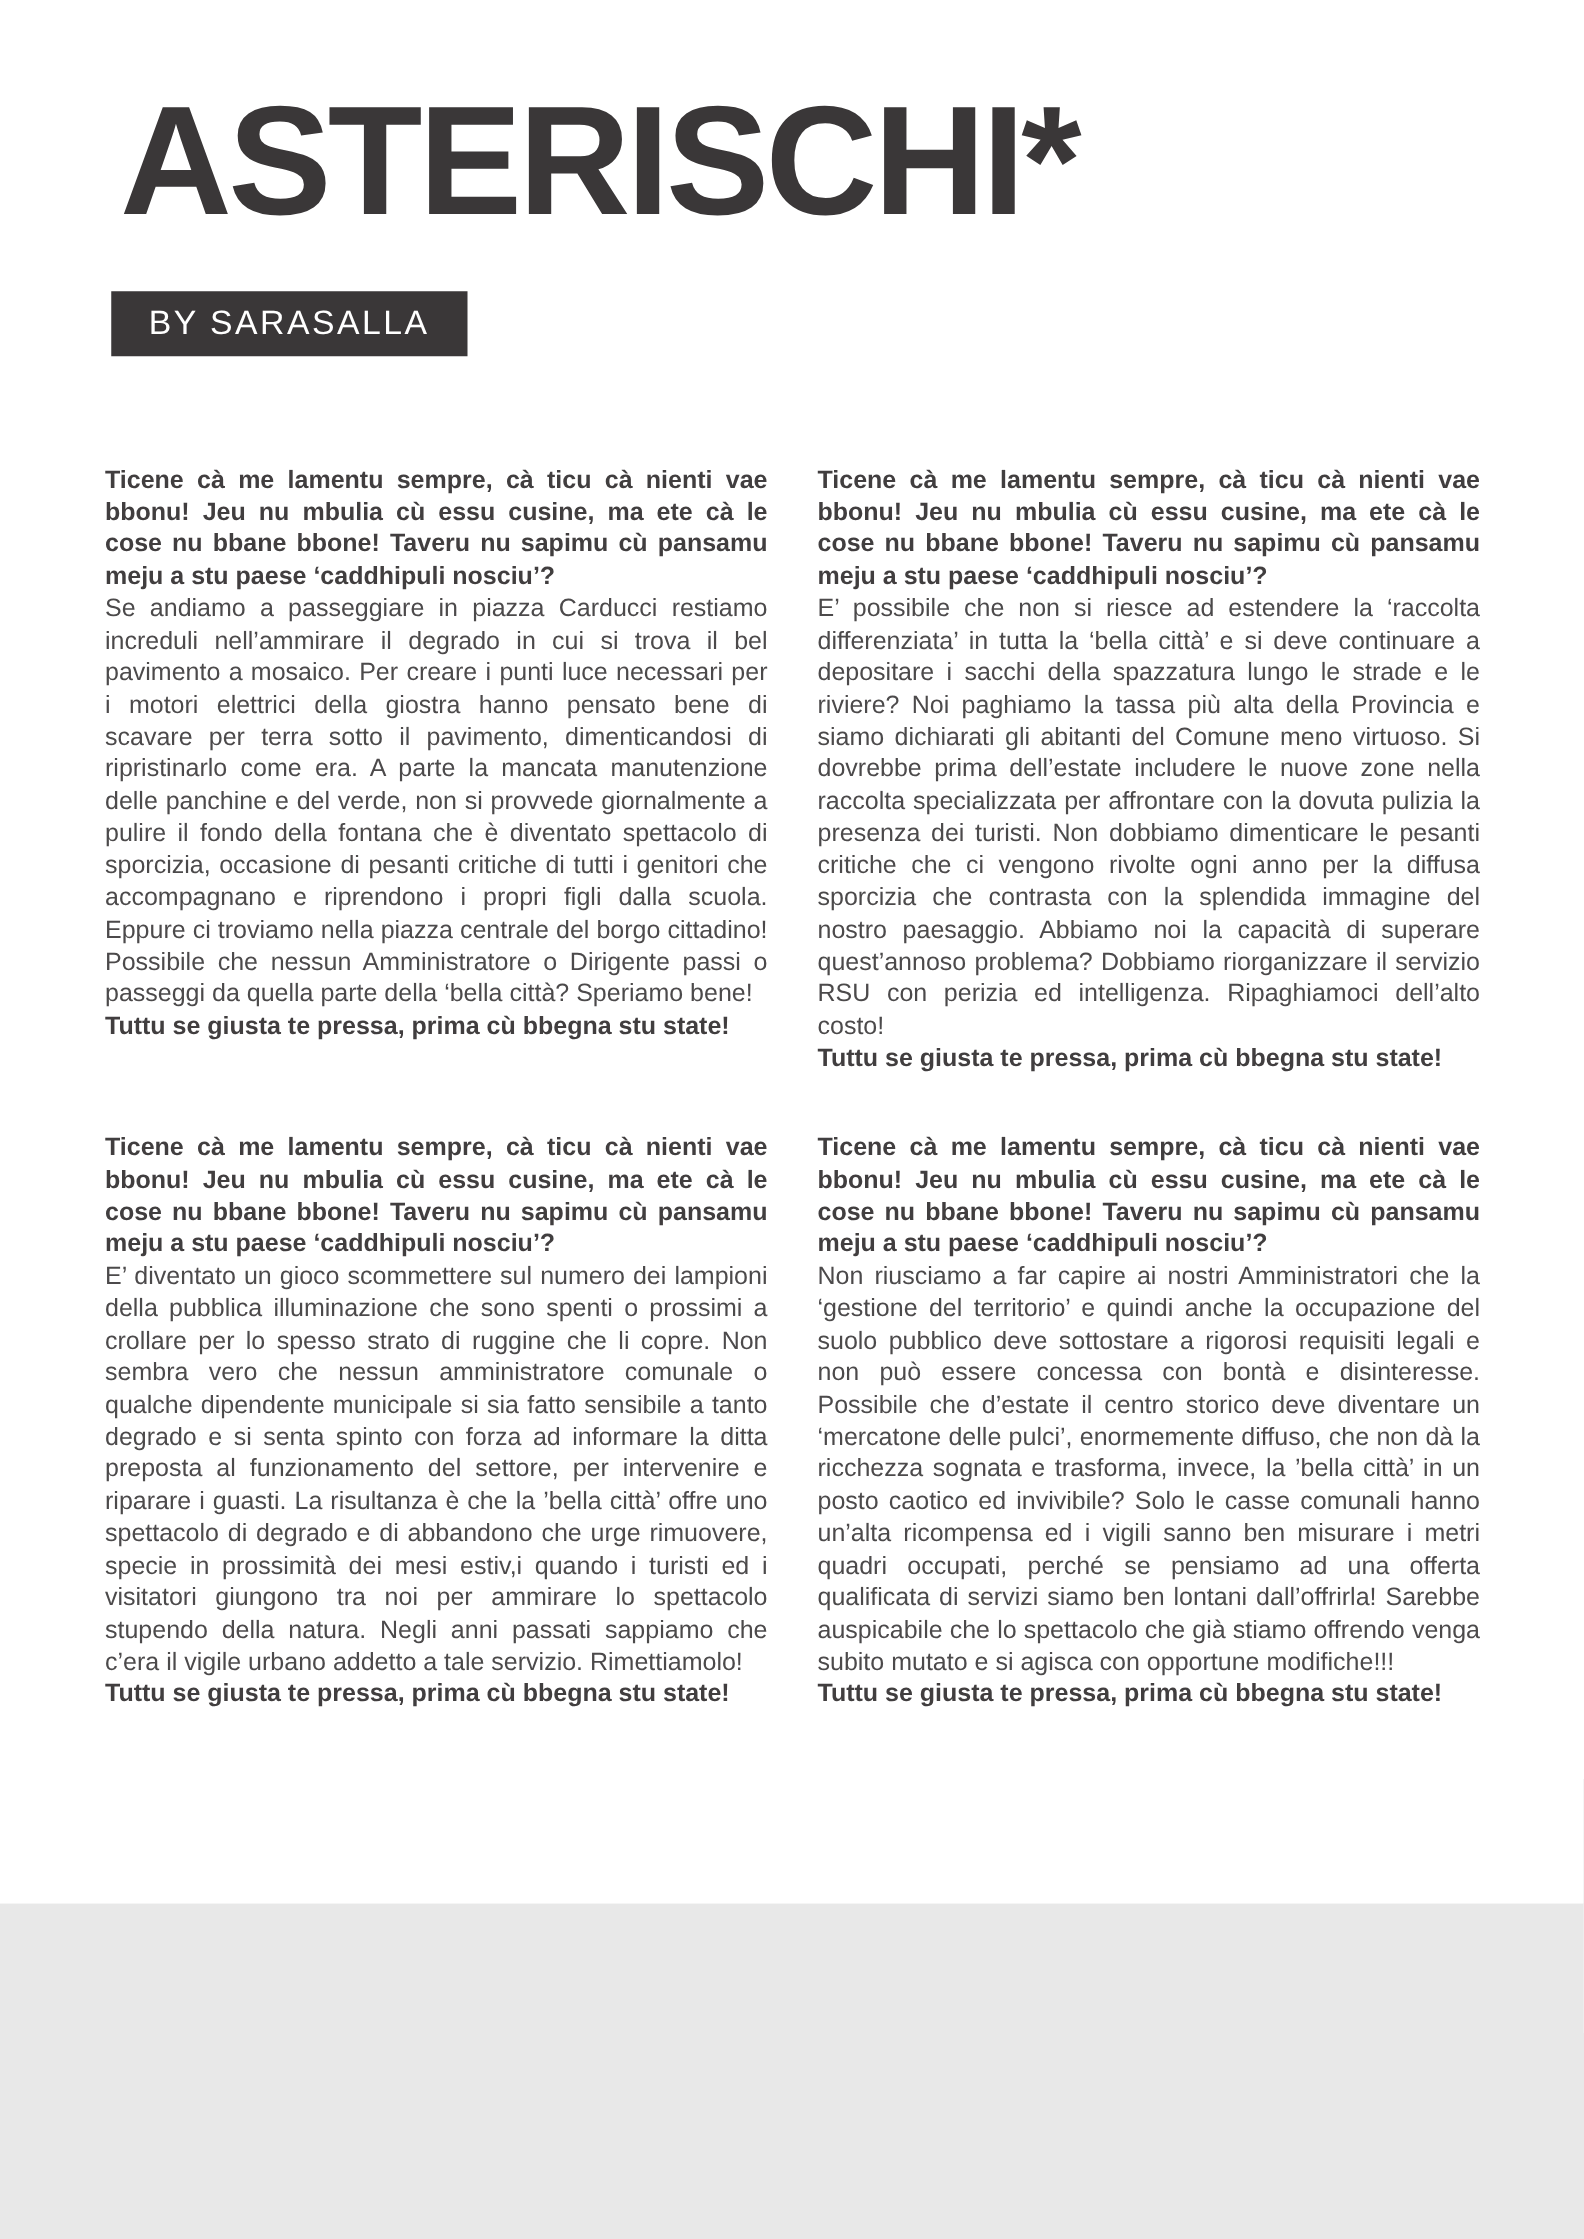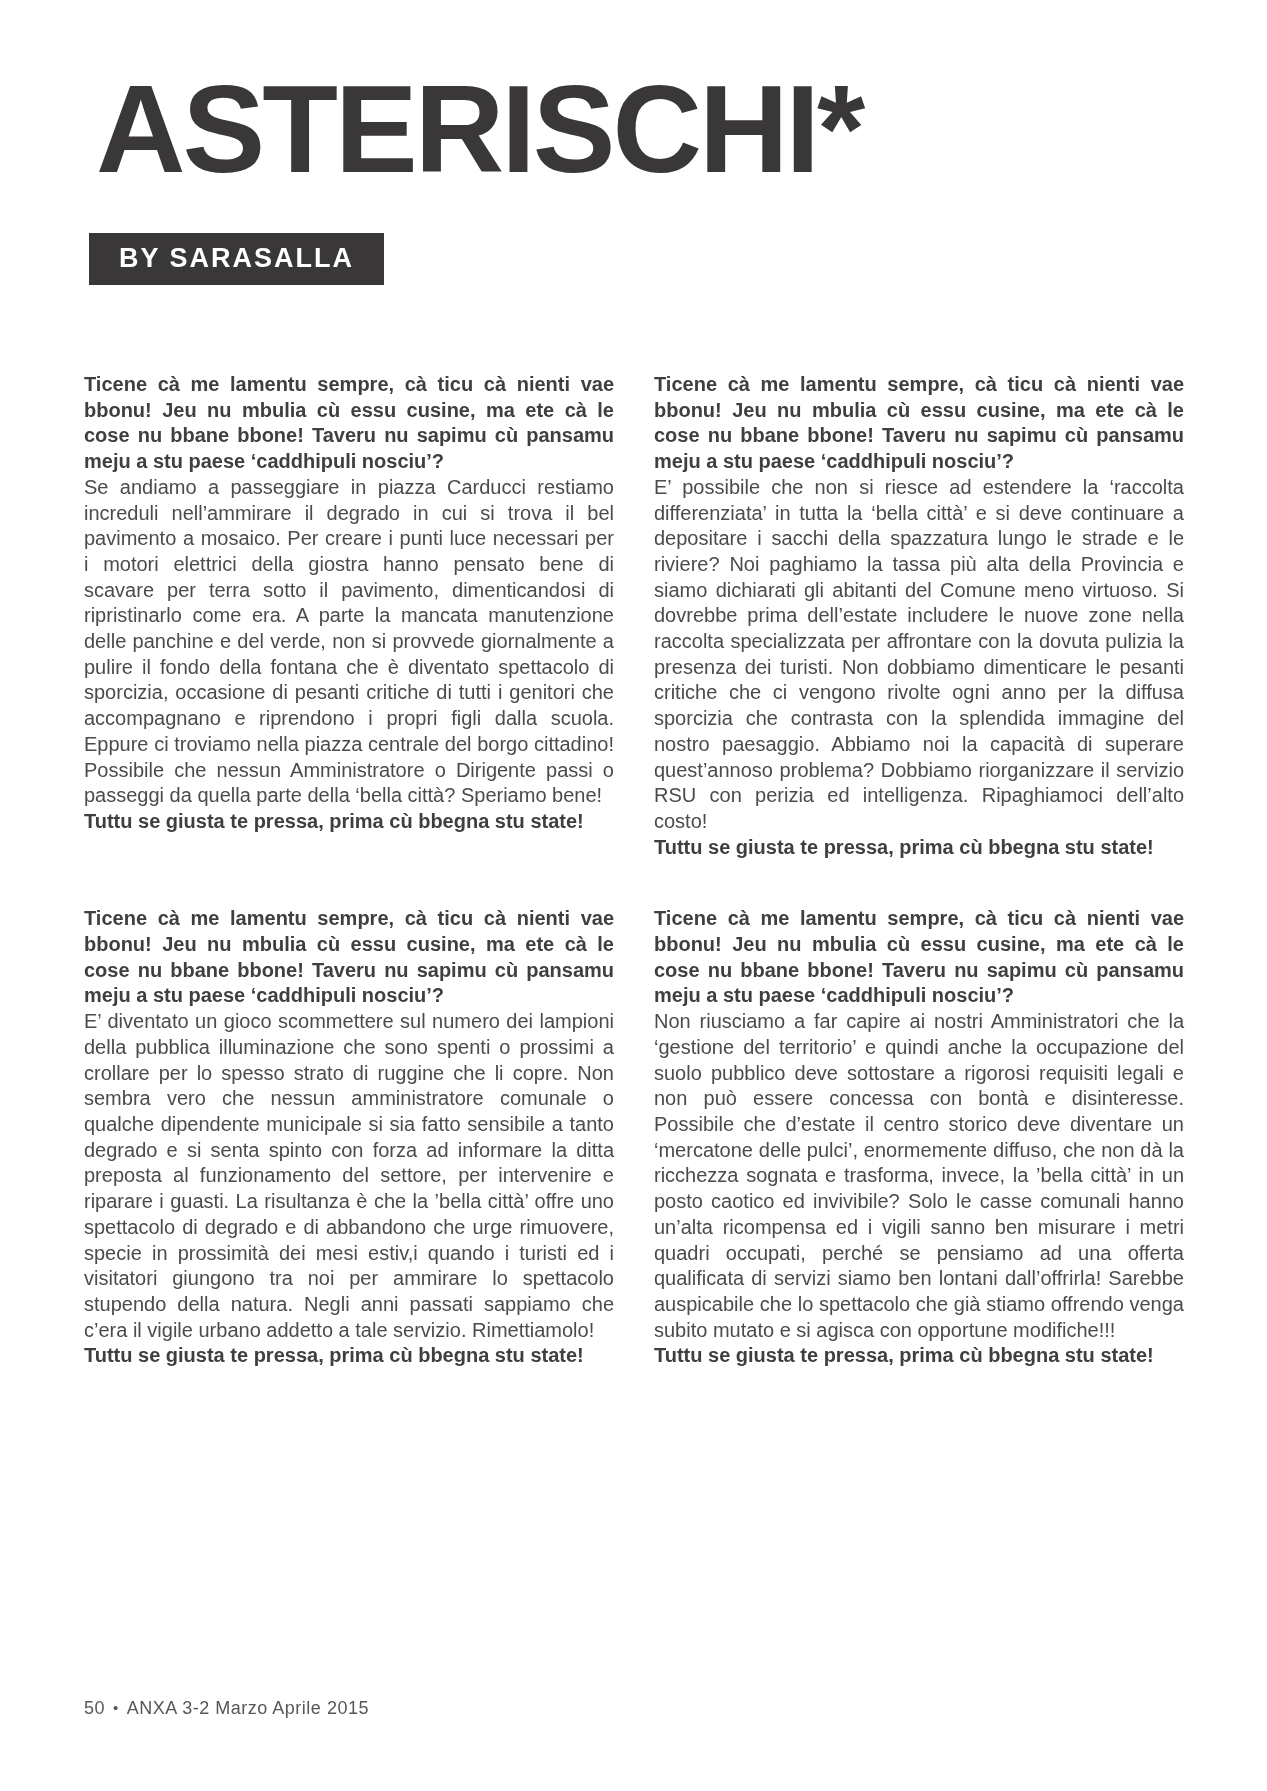--- a/index.html
+++ b/index.html
@@ -1,19 +1,19 @@
 <!DOCTYPE html>
 <html><head>
 <meta charset="utf-8">
 <style>
   html, body { margin: 0; padding: 0; background: #e8e8e8; }
   .page {
     position: relative;
     width: 1267px;
-    height: 1791px;
+    height: 1523px;
     background: #ffffff;
     margin: 0 auto;
     overflow: hidden;
     font-family: "Liberation Sans", sans-serif;
   }
   .title {
     position: absolute;
     left: 96px;
     top: 58px;
     font-size: 124px;
@@ -23,21 +23,21 @@
     color: #3a3738;
     white-space: nowrap;
   }
   .byline {
     position: absolute;
     left: 89px;
     top: 233px;
     background: #3a3738;
     color: #ffffff;
     font-size: 27px;
-    font-weight: 700;
+    font-weight: 400;
     letter-spacing: 2px;
     padding: 10px 30px 11px 30px;
     white-space: nowrap;
   }
   .columns {
     position: absolute;
     left: 84px;
     top: 372px;
     width: 1100px;
     display: grid;

